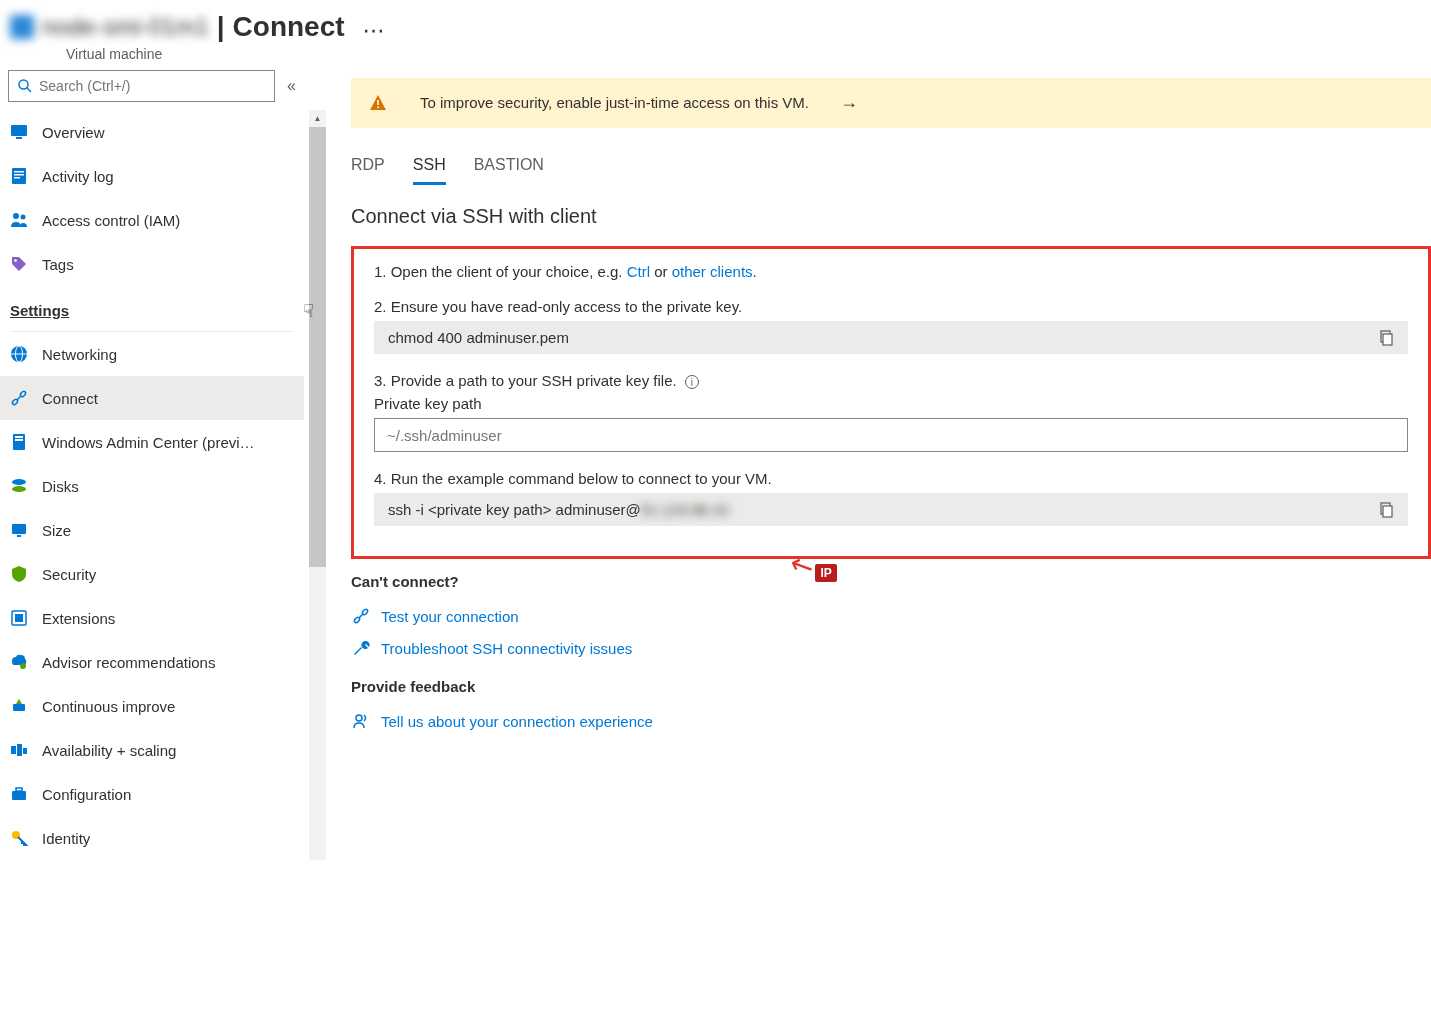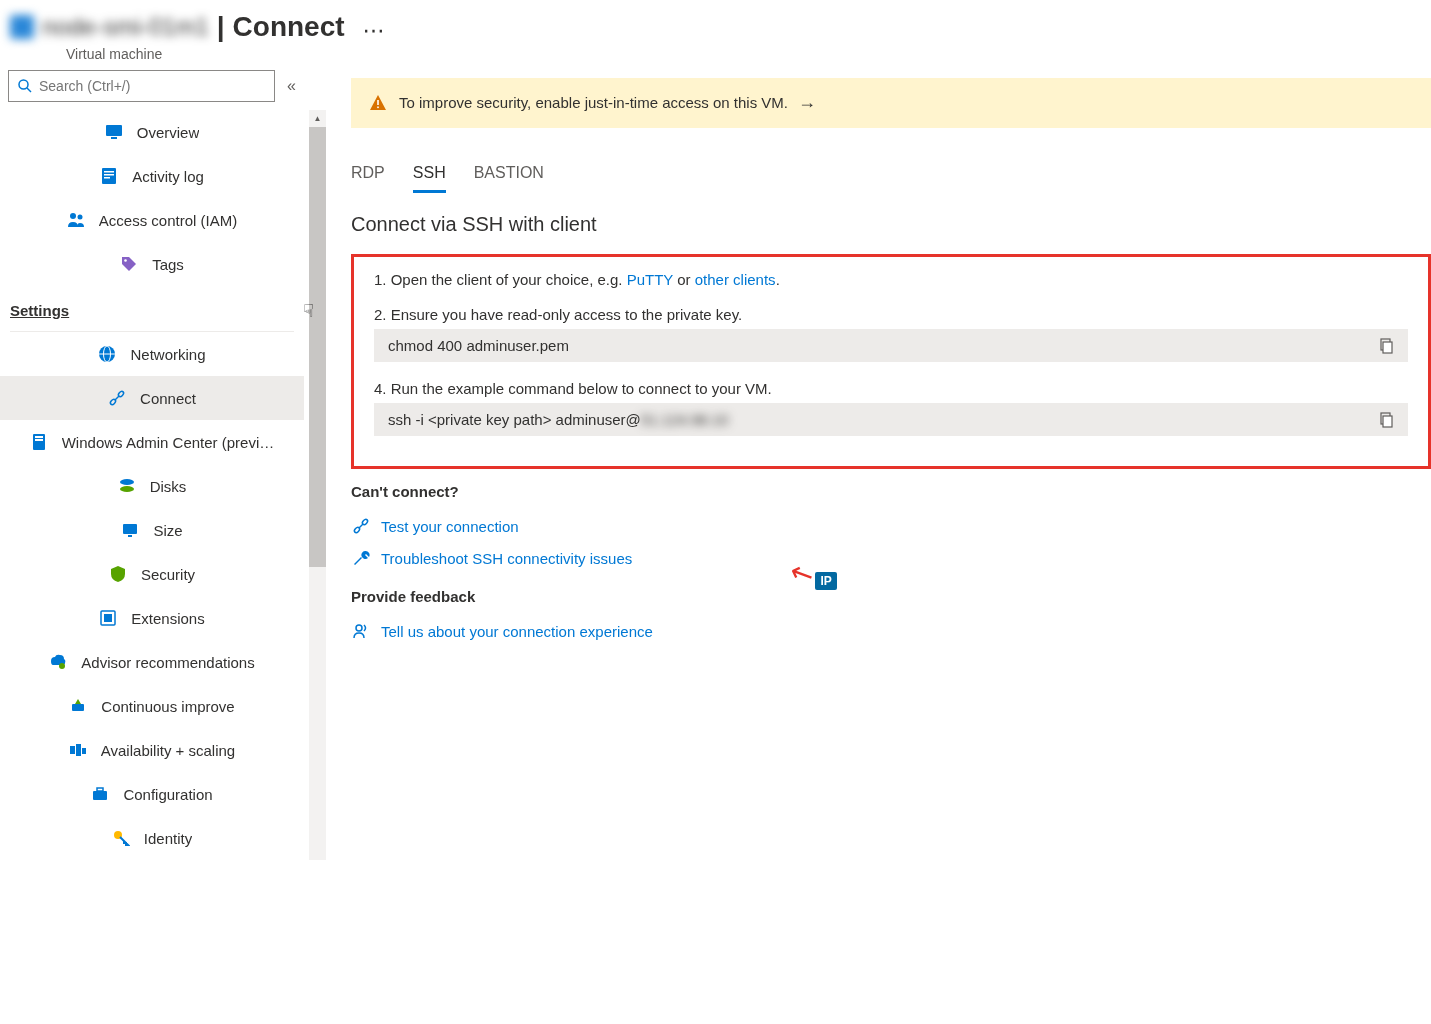--- a/index.html
+++ b/index.html
@@ -19,31 +19,31 @@
 .searchbox { display: flex; align-items: center; border: 1px solid #8a8886; height: 32px; flex: 1; padding: 0 8px; background: #fff; }
 .searchbox svg { width: 16px; height: 16px; margin-right: 6px; }
 .searchbox input { border: none; outline: none; flex: 1; font-size: 14px; color: #14532d; background: transparent; }
 .collapse { font-size: 16px; color: #605e5c; margin-left: 12px; cursor: pointer; }
 
 .nav-container { position: relative; }
 .scrollbar { position: absolute; right: -22px; top: 0; width: 17px; height: 100%; background: #f3f2f1; }
 .scrollbar-arrow { height: 17px; background: #f3f2f1; display: flex; align-items: center; justify-content: center; font-size: 8px; color: #605e5c; }
 .scrollbar-thumb { background: #c8c6c4; width: 100%; height: 440px; }
 
-.nav-item { display: flex; align-items: center; height: 44px; padding: 0 10px; cursor: pointer; justify-content: center; }
+.nav-item { display: flex; align-items: center; height: 44px; padding: 0 10px; cursor: pointer; }
 .nav-item.active { background: #edebe9; }
 .nav-icon { width: 18px; height: 18px; margin-right: 14px; display: inline-flex; align-items: center; justify-content: center; flex-shrink: 0; }
 .nav-label { font-size: 15px; color: #323130; white-space: nowrap; overflow: hidden; text-overflow: ellipsis; }
 .nav-section { font-size: 15px; font-weight: 600; padding: 16px 10px 8px; color: #323130; text-decoration: underline; }
 .nav-divider { border-top: 1px solid #edebe9; margin: 4px 10px 0; }
 
 .main { flex: 1; padding: 16px 0 16px 46px; position: relative; }
 .cursor-hand { position: absolute; left: -2px; top: 238px; font-size: 18px; }
 
-.banner { background: #fff4ce; border: 1px solid #fff4ce; padding: 14px 18px; display: flex; align-items: center; margin-bottom: 28px; border-left: none; border-right: none; border-top: none; }
+.banner { background: #fff4ce; border: 1px solid #fff4ce; padding: 14px 18px; display: flex; align-items: center; margin-bottom: 20px; border-left: none; border-right: none; border-top: none; gap: 21px; }
 .banner-icon { width: 18px; height: 18px; margin-right: 12px; }
 .banner-text { font-size: 15px; color: #323130; }
 .banner-arrow { margin-left: 10px; font-size: 18px; }
 
 .tabs { display: flex; gap: 28px; margin-bottom: 20px; }
 .tab { font-size: 16px; color: #605e5c; padding: 8px 0; cursor: pointer; border-bottom: 3px solid transparent; }
 .tab.active { color: #323130; border-bottom-color: #0078d4; }
 
 .subhead { font-size: 20px; font-weight: 400; margin-bottom: 18px; }
 .redbox { border: 3px solid #e6332a; padding: 14px 20px 30px; margin-bottom: 14px; position: relative; }
@@ -54,21 +54,21 @@
 .codebox { background: #edebe9; padding: 8px 14px; font-size: 15px; color: #323130; display: flex; align-items: center; justify-content: space-between; }
 .copy-icon { cursor: pointer; color: #605e5c; width: 16px; height: 16px; }
 
 .fieldlabel { font-size: 15px; color: #323130; margin-bottom: 6px; }
 .textinput { width: 100%; border: 1px solid #8a8886; height: 34px; padding: 0 12px; font-size: 15px; color: #605e5c; }
 .info-icon { display: inline-block; width: 14px; height: 14px; border: 1px solid #605e5c; border-radius: 50%; font-size: 10px; text-align: center; line-height: 13px; color: #605e5c; margin-left: 4px; }
 
 .blurred-ip { filter: blur(5px); display: inline-block; }
 .ip-callout { position: absolute; left: 436px; top: 300px; display: flex; align-items: flex-end; }
 .ip-arrow { color: #e6332a; font-size: 28px; transform: rotate(-25deg); margin-right: 2px; }
-.ip-badge { background: #0369a1; color: #fff; font-size: 12px; font-weight: 600; padding: 2px 5px; border-radius: 2px; }
+.ip-badge { background: #b91c1c; color: #fff; font-size: 12px; font-weight: 600; padding: 2px 5px; border-radius: 2px; }
 
 .sectionhead { font-size: 15px; font-weight: 600; margin: 14px 0 10px; }
 .linkrow { display: flex; align-items: center; padding: 6px 0; }
 .linkrow-icon { width: 20px; height: 20px; display: inline-flex; align-items: center; justify-content: center; margin-right: 10px; color: #0078d4; }
 .linkrow a { color: #0078d4; font-size: 15px; text-decoration: none; cursor: pointer; }
 </style>
 </head>
 <body>
 
 <div class="header">
@@ -280,35 +280,43 @@
       <div class="tab">RDP</div>
       <div class="tab active">SSH</div>
       <div class="tab">BASTION</div>
     </div>
 
     <div class="subhead">Connect via SSH with client</div>
 
     <div class="redbox">
       <div class="step">
         <div class="step-text">
-          <span>1. Open the client of your choice, e.g. </span><span class="step-link">PuTTY</span><span> or </span><span class="step-link">other clients</span><span>.</span>
+          <span>1. Open the client of your choice, e.g. </span><span class="step-link">Ctrl</span><span> or </span><span class="step-link">other clients</span><span>.</span>
         </div>
       </div>
 
       <div class="step">
         <div class="step-text">2. Ensure you have read-only access to the private key.</div>
         <div class="codebox">
           <span>chmod 400 adminuser.pem</span>
           <svg class="copy-icon" viewBox="0 0 16 16">
               <rect x="3" y="1" width="9" height="11" fill="none" stroke="#605e5c" stroke-width="1.2"></rect>
               <rect x="5" y="4" width="9" height="11" fill="#fff" stroke="#605e5c" stroke-width="1.2"></rect>
             </svg>
         </div>
       </div>
 
+      <div class="step">
+        <div class="step-text">
+          <span>3. Provide a path to your SSH private key file.</span>
+          <span class="info-icon">i</span>
+        </div>
+        <div class="fieldlabel">Private key path</div>
+        <input class="textinput" type="text" placeholder="~/.ssh/adminuser" style="">
+      </div>
 
       <div class="step" style="margin-bottom:0">
         <div class="step-text">4. Run the example command below to connect to your VM.</div>
         <div class="codebox">
           <span>
             <span>ssh -i &lt;private key path&gt; adminuser@</span><span class="blurred-ip">51.124.98.10</span>
           </span>
           <svg class="copy-icon" viewBox="0 0 16 16">
               <rect x="3" y="1" width="9" height="11" fill="none" stroke="#605e5c" stroke-width="1.2"></rect>
               <rect x="5" y="4" width="9" height="11" fill="#fff" stroke="#605e5c" stroke-width="1.2"></rect>

